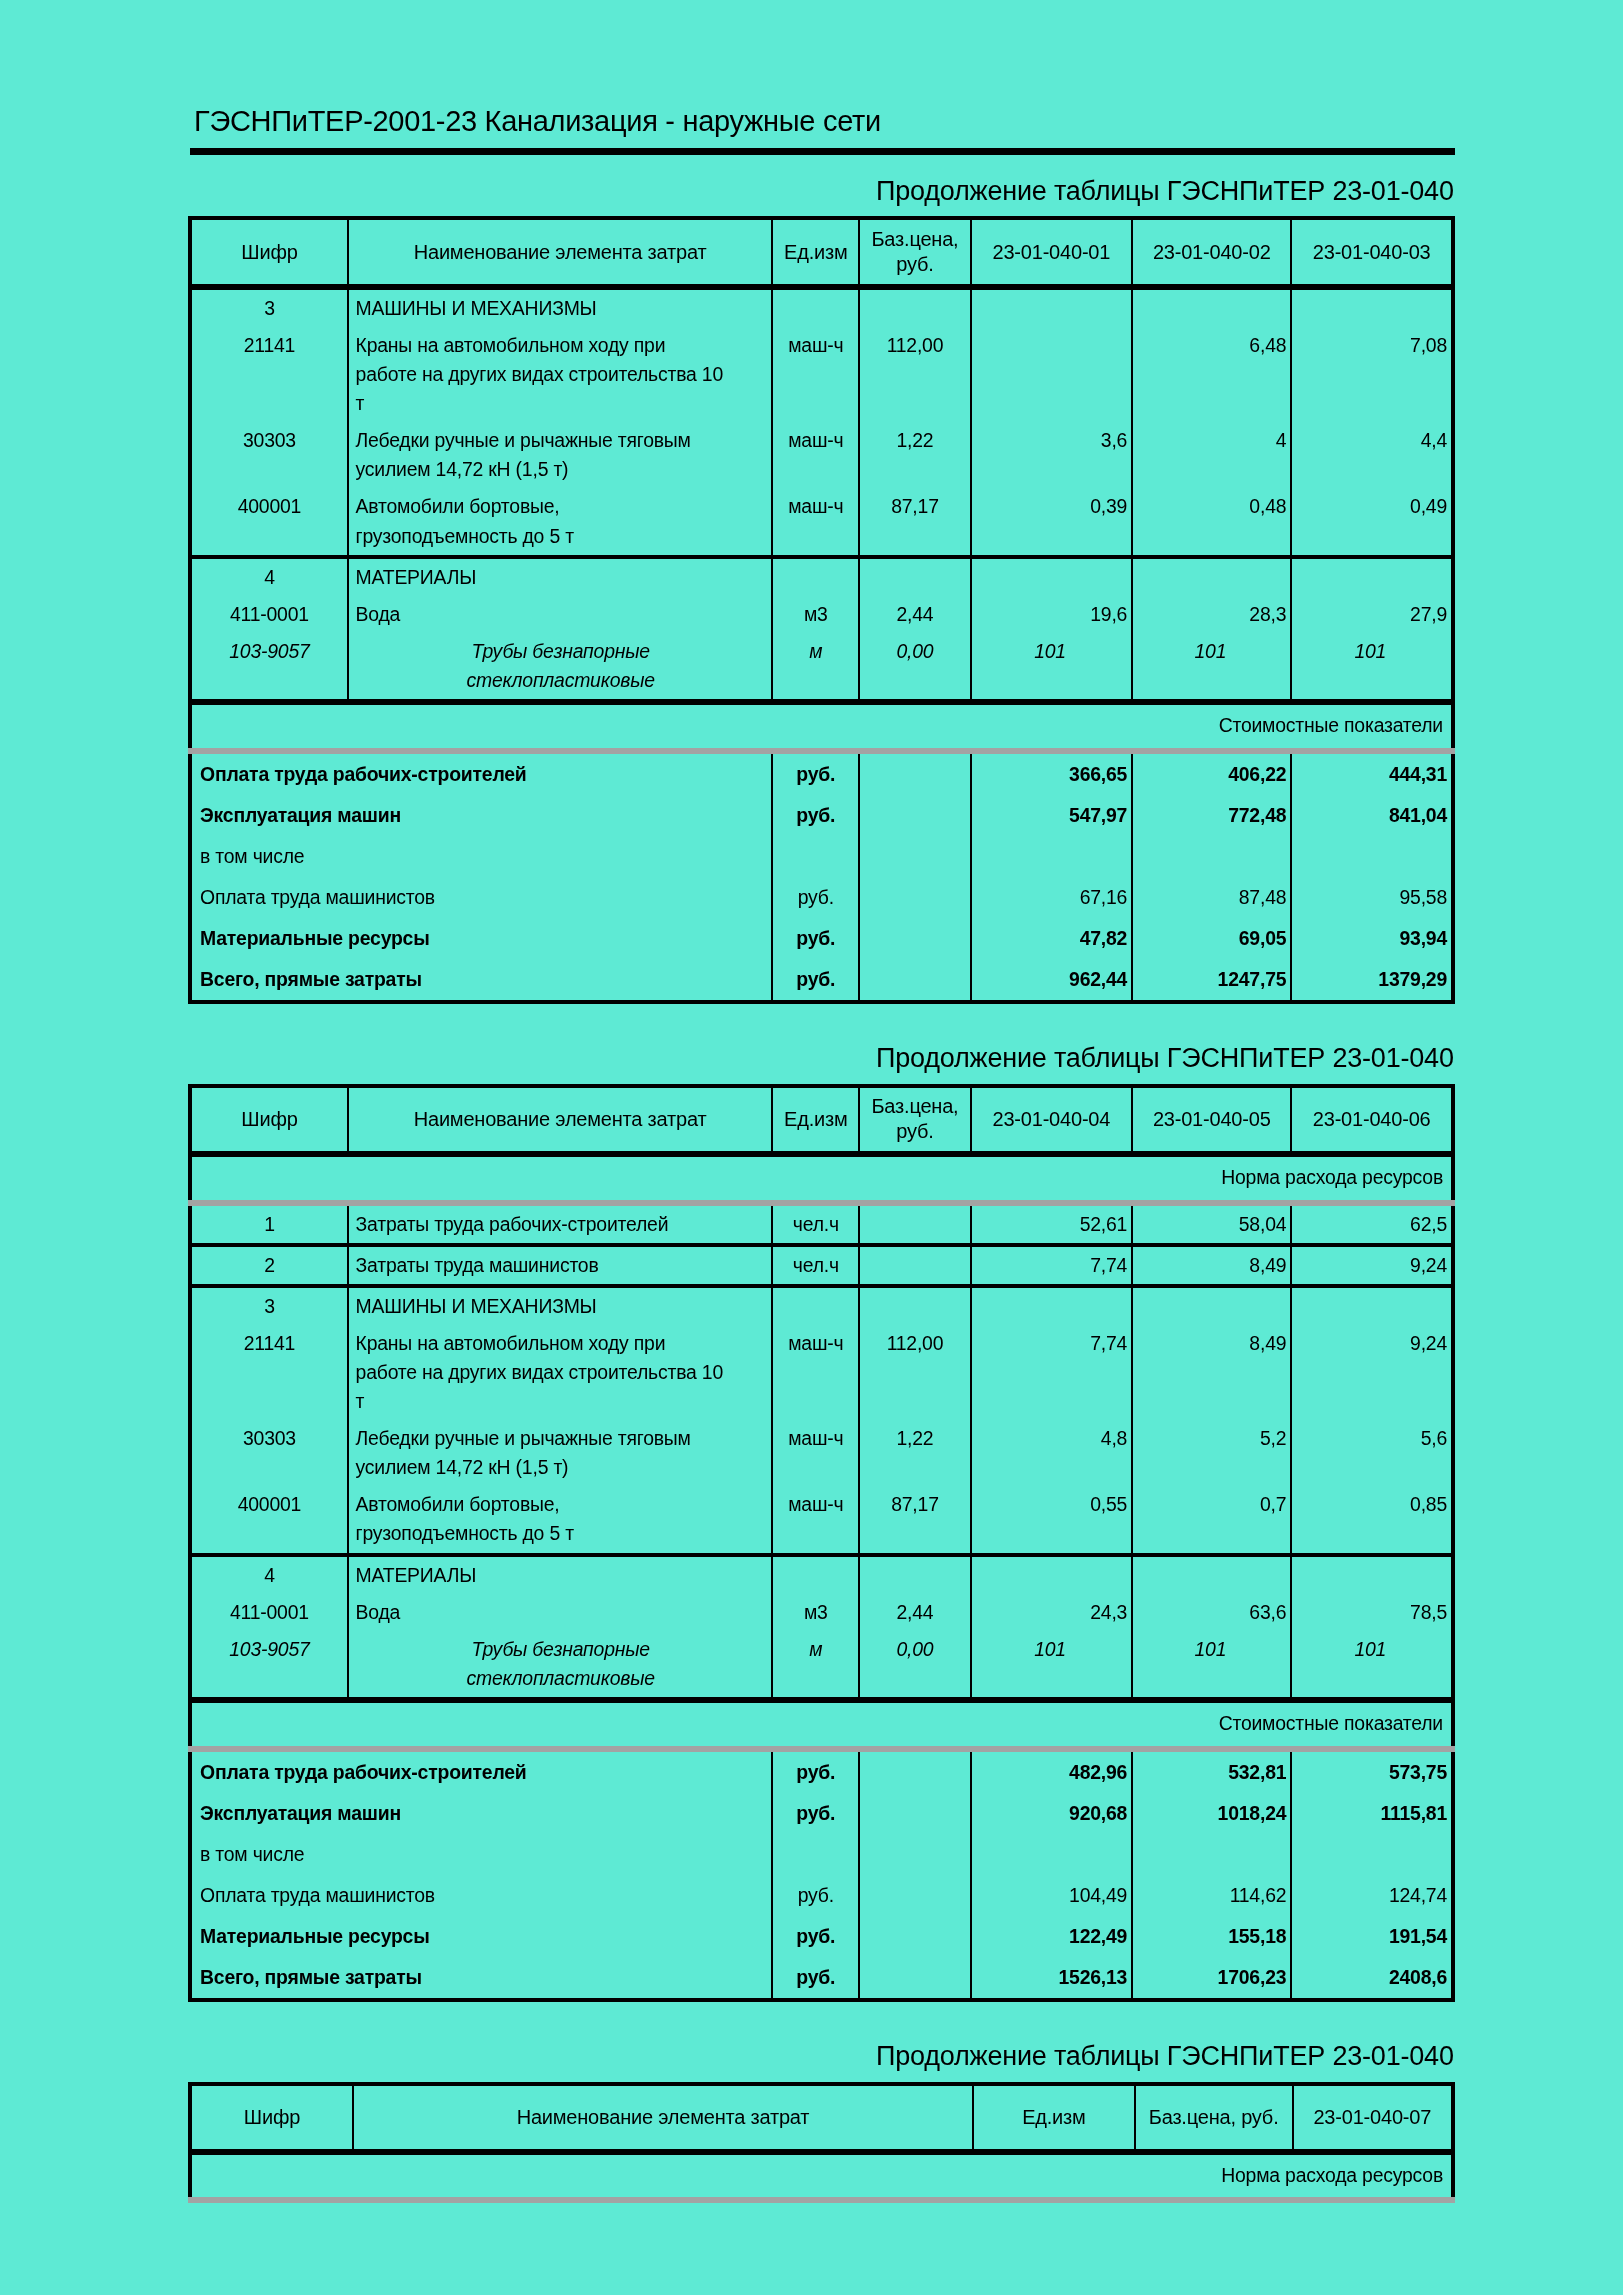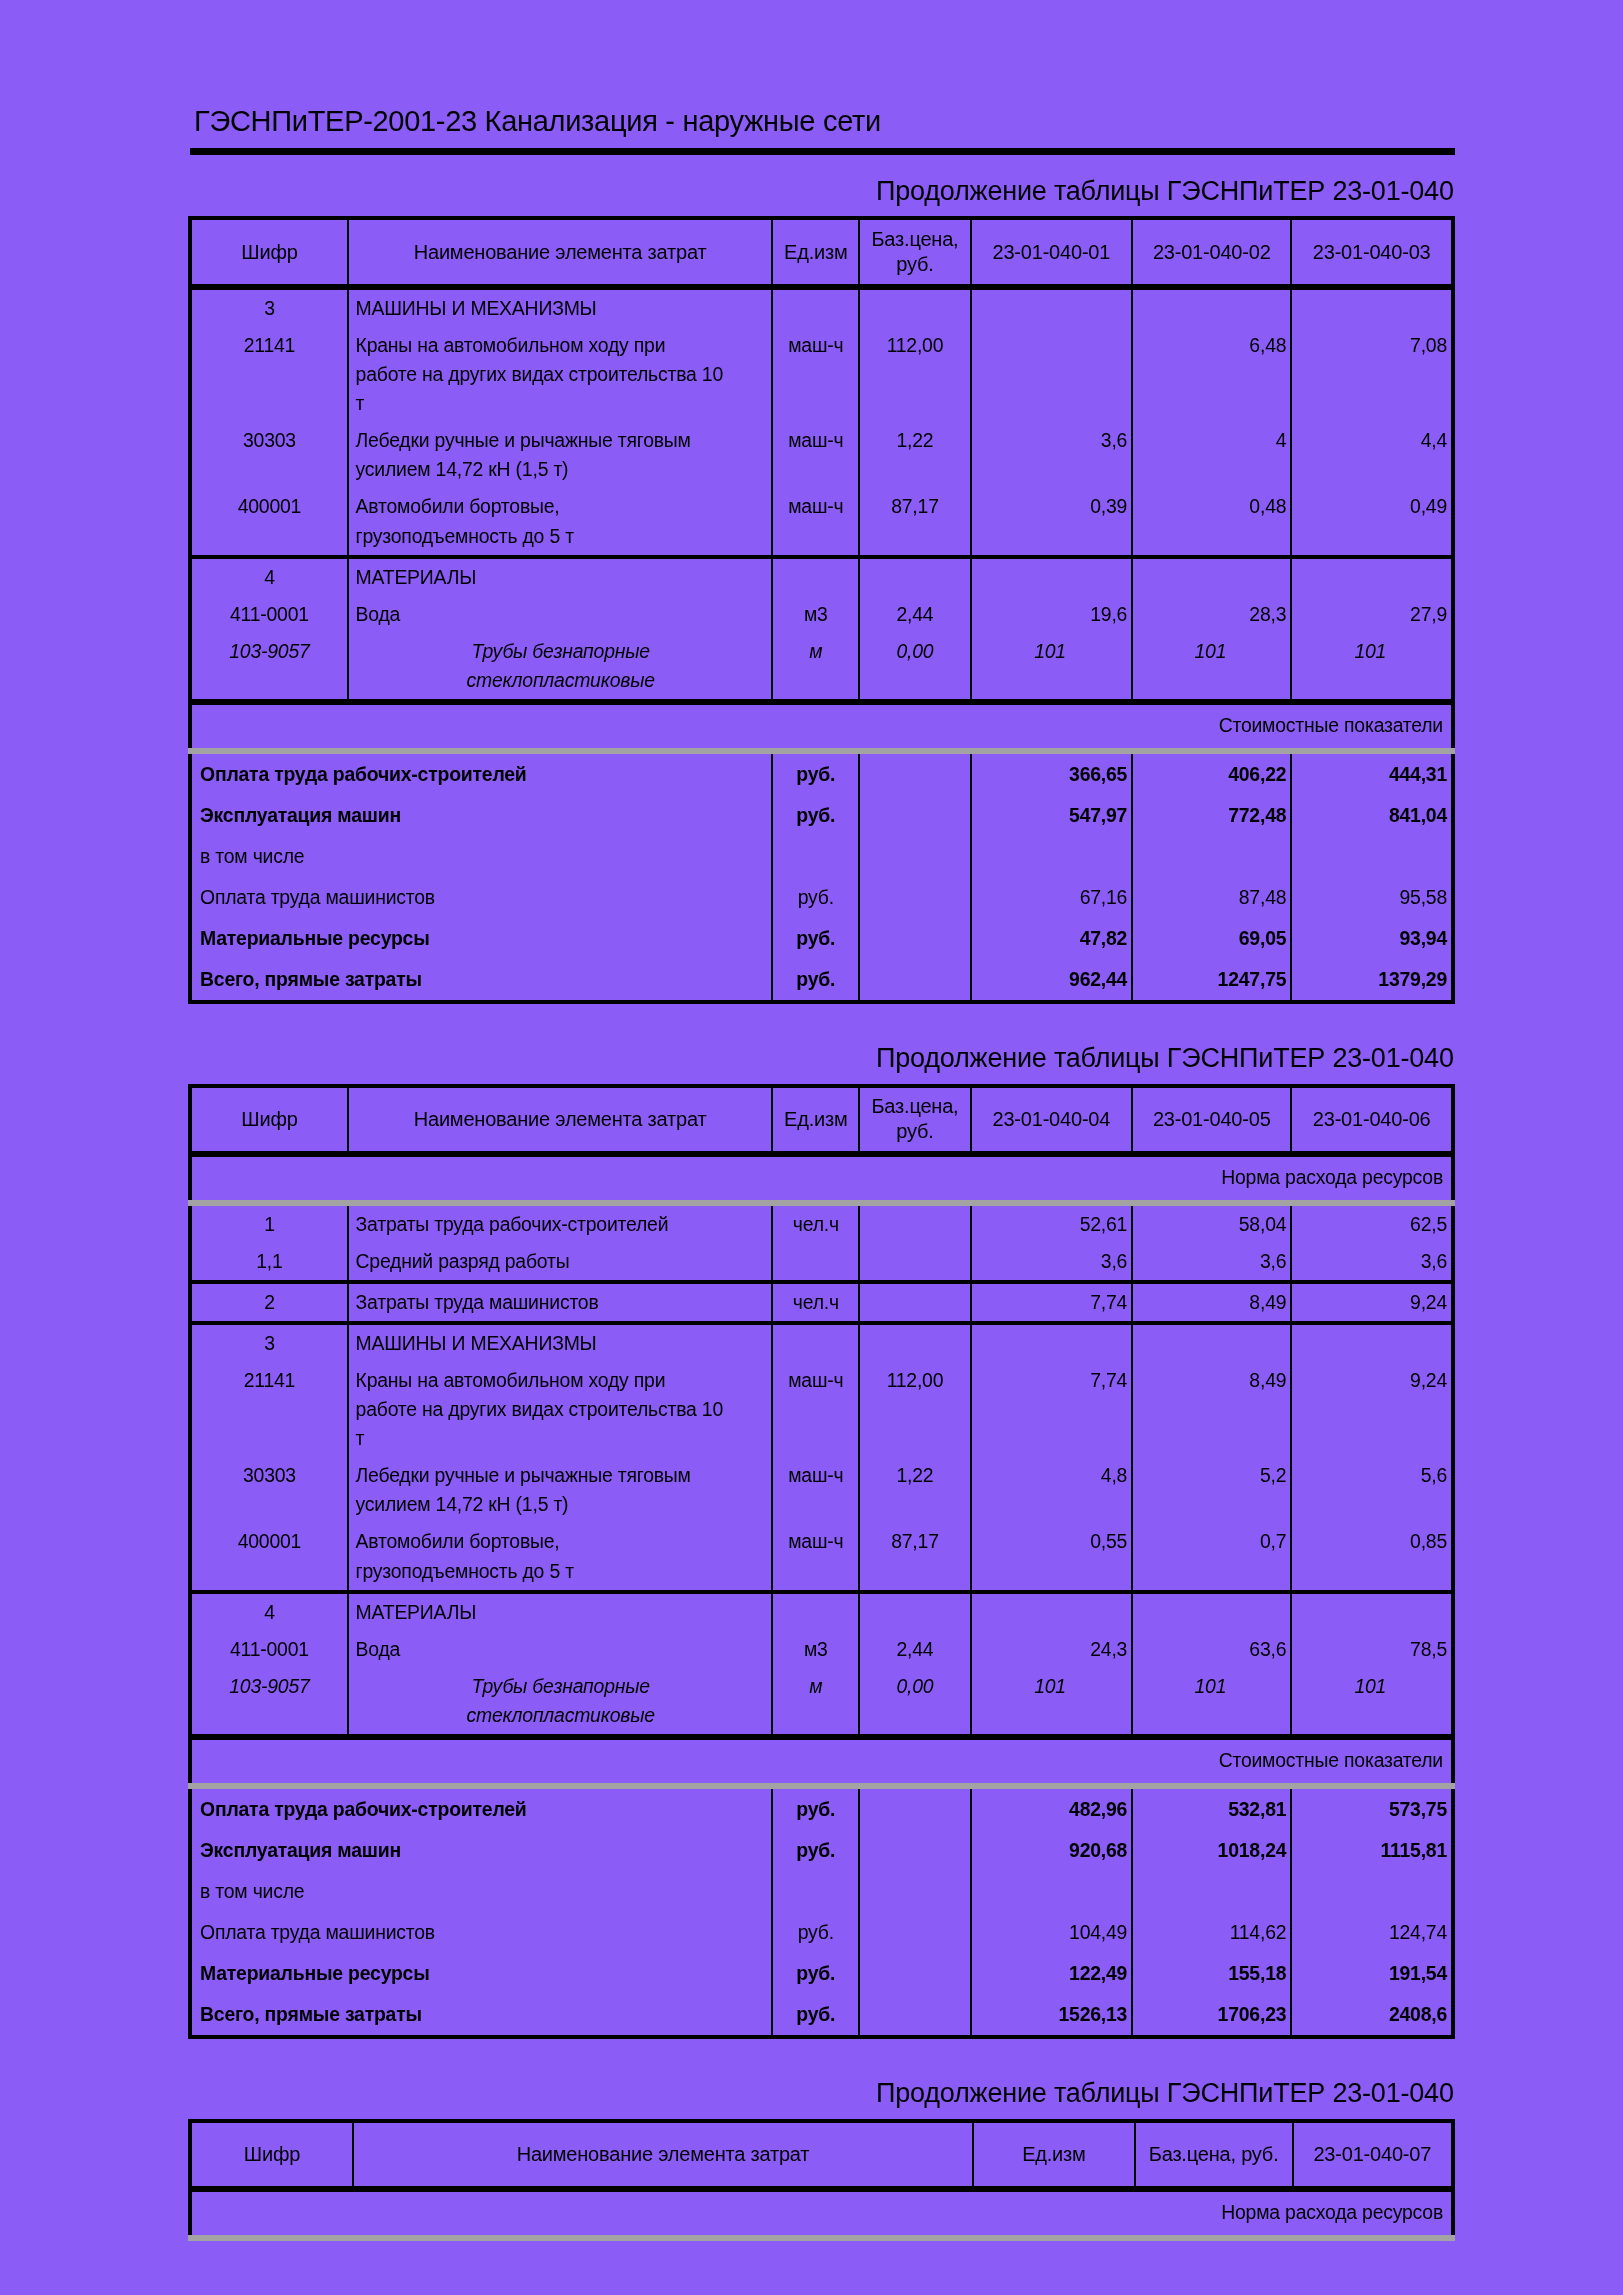--- a/index.html
+++ b/index.html
@@ -1,18 +1,18 @@
 <!DOCTYPE html>
 <html lang="ru" style="font-size:10.7px"><head>
 <meta charset="utf-8">
 <title>ГЭСНПиТЕР-2001-23</title>
 <style>
   html,body { margin:0; padding:0; background:#e8e8e8; }
   .page {
-    position:relative; width:1623px; height:2295px; background:#8b5cf6;
+    position:relative; width:1623px; height:2295px; background:#5eead4;
     font-family:"Liberation Sans", sans-serif; color:#000; overflow:hidden;
     margin:0 auto;
   }
   .doc-header {
     position:absolute; left:194px; top:105px; font-size:29px;
     letter-spacing:-0.3px; white-space:nowrap;
   }
   .header-rule {
     position:absolute; left:190px; top:148px; width:1265px; height:6.7px;
     background:#000;
@@ -244,29 +244,20 @@
               </tr>
               <tr class="item">
                 <td class="code">1</td>
                 <td class="name">Затраты труда рабочих-строителей</td>
                 <td class="unit">чел.ч</td>
                 <td class="base"></td>
                 <td class="val">52,61</td>
                 <td class="val">58,04</td>
                 <td class="val">62,5</td>
               </tr>
-              <tr class="item">
-                <td class="code">1,1</td>
-                <td class="name">Средний разряд работы</td>
-                <td class="unit"></td>
-                <td class="base"></td>
-                <td class="val">3,6</td>
-                <td class="val">3,6</td>
-                <td class="val">3,6</td>
-              </tr>
               <tr class="item sep">
                 <td class="code">2</td>
                 <td class="name">Затраты труда машинистов</td>
                 <td class="unit">чел.ч</td>
                 <td class="base"></td>
                 <td class="val">7,74</td>
                 <td class="val">8,49</td>
                 <td class="val">9,24</td>
               </tr>
               <tr class="section sep">

